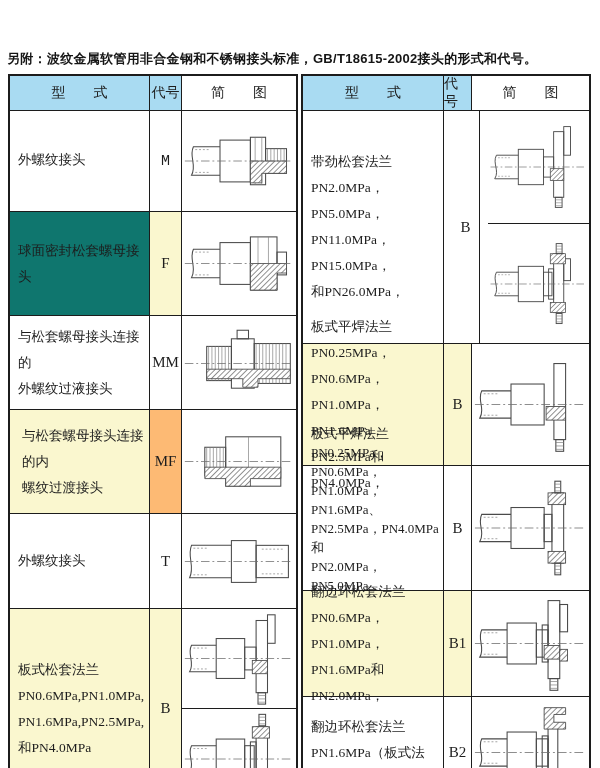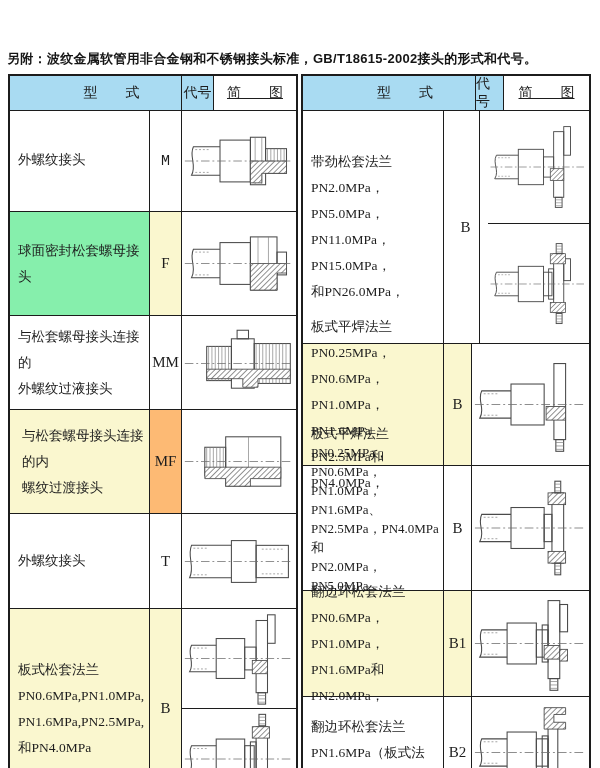--- a/index.html
+++ b/index.html
@@ -3,36 +3,36 @@
 <meta charset="utf-8">
 <style>
   html,body{margin:0;padding:0;}
   body{width:600px;height:768px;background:#ffffff;font-family:"Liberation Serif","DejaVu Serif",serif;color:#1d1d1d;}
   .stage{position:relative;width:600px;height:768px;overflow:hidden;background:#fff;margin-top:44px;}
   .title{position:absolute;left:7px;top:6px;width:586px;font-family:"Liberation Sans","DejaVu Sans",sans-serif;
          font-weight:700;font-size:13px;letter-spacing:.3px;color:#151515;}
   .tables{position:absolute;left:8px;top:30px;display:flex;gap:3px;}
   .jtable{width:290px;border:2px solid #1c1c1c;background:#fff;box-sizing:border-box;}
   .row{display:flex;border-top:1px solid #1c1c1c;box-sizing:border-box;align-items:stretch;}
-  .row:first-child{border-top:none;padding-left:32px;}
+  .row:first-child{border-top:none;}
   .cell{box-sizing:border-box;}
   .type{width:140px;border-right:1px solid #1c1c1c;display:flex;align-items:center;
         padding:3px 4px 3px 8px;font-size:13.5px;line-height:26px;white-space:pre-line;}
   .type.tight{line-height:19px;font-size:13px;}
   .code{width:32px;border-right:1px solid #1c1c1c;display:flex;align-items:center;justify-content:center;
         font-size:15px;}
   .rt .code{width:28px;}
   .rt .type{width:141px;}
   .diacol{flex:1;display:flex;flex-direction:column;background:#fff;}
   .dia{position:relative;flex:1;}
   .dia + .dia{border-top:1px solid #1c1c1c;}
   .dia svg{display:block;width:100%;height:100%;}
   .row.header{height:34px;}
   .row.header .cell{display:flex;align-items:center;justify-content:center;font-size:14px;padding:0;}
-  .row.header .diacol{align-items:center;justify-content:center;text-decoration:underline;}
+  .row.header .diacol{align-items:center;justify-content:center;}
   
   .s{stroke:#4a4a4a;stroke-width:1.1;fill:none;}
   .hf{stroke:#4a4a4a;stroke-width:.9;fill:url(#hp);}
   .cl{stroke:#6e6e6e;stroke-width:.8;stroke-dasharray:9 3 2 3;fill:none;}
   .dot{stroke:#8a8a8a;stroke-width:.8;stroke-dasharray:2 2;fill:none;}
   .thr{stroke:#7c7c7c;stroke-width:.7;fill:none;}
 </style>
 </head>
 <body>
 
@@ -74,21 +74,21 @@
                 <line class="thr" x1="100.5" y1="37" x2="100.5" y2="63"></line>
                 <line class="thr" x1="104" y1="37" x2="104" y2="63"></line>
                 <line class="thr" x1="107.5" y1="37" x2="107.5" y2="63"></line>
                 <path class="hf" d="M72 50 H110 V63 H84 V73 H72 Z"></path>
                 <line class="cl" x1="3" y1="50" x2="117" y2="50"></line>
               </svg>
             </div>
           </div>
         </div>
         <div class="row hl" style="height: 104px;">
-          <div class="cell type" style="background: #86efac;">球面密封松套螺母接头</div>
+          <div class="cell type" style="background: #0f766e;">球面密封松套螺母接头</div>
           <div class="cell code" style="background: rgb(250, 247, 207);">F</div>
           <div class="diacol">
             <div class="dia">
               <svg viewBox="0 0 120 100" preserveAspectRatio="xMidYMid meet">
                 <path class="s" d="M 40 35 H 12 C 7 45.5 16 54.5 10 65 H 40"></path>
                 <line class="dot" x1="14" y1="38" x2="30" y2="38"></line>
                 <line class="dot" x1="14" y1="62" x2="30" y2="62"></line>
                 <rect class="s" x="40" y="28" width="32" height="44"></rect>
                 <rect class="s" x="72" y="22" width="28" height="56"></rect>
                 <line class="thr" x1="80" y1="22" x2="80" y2="78"></line>

